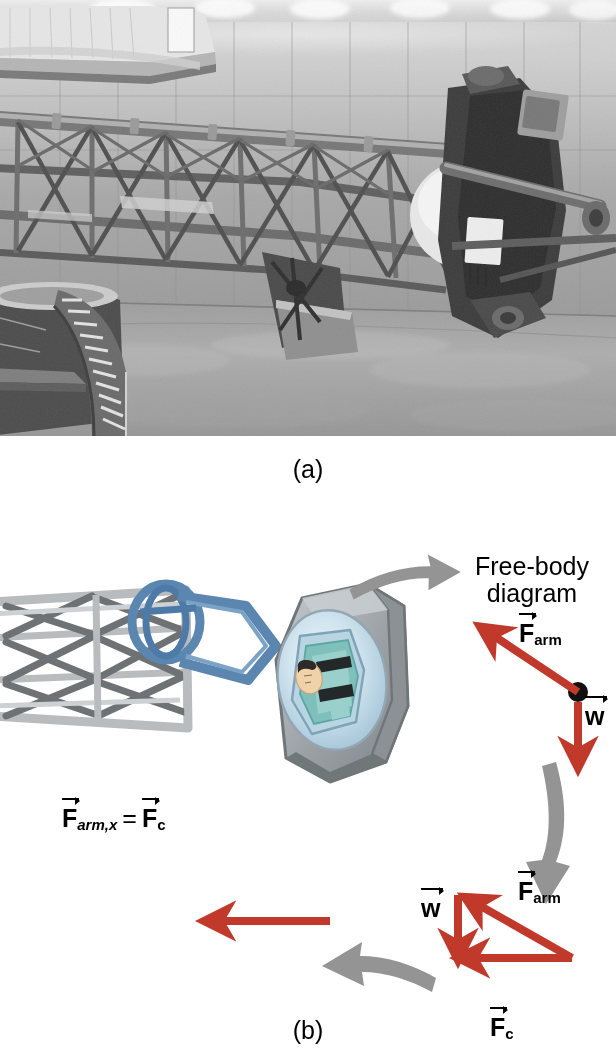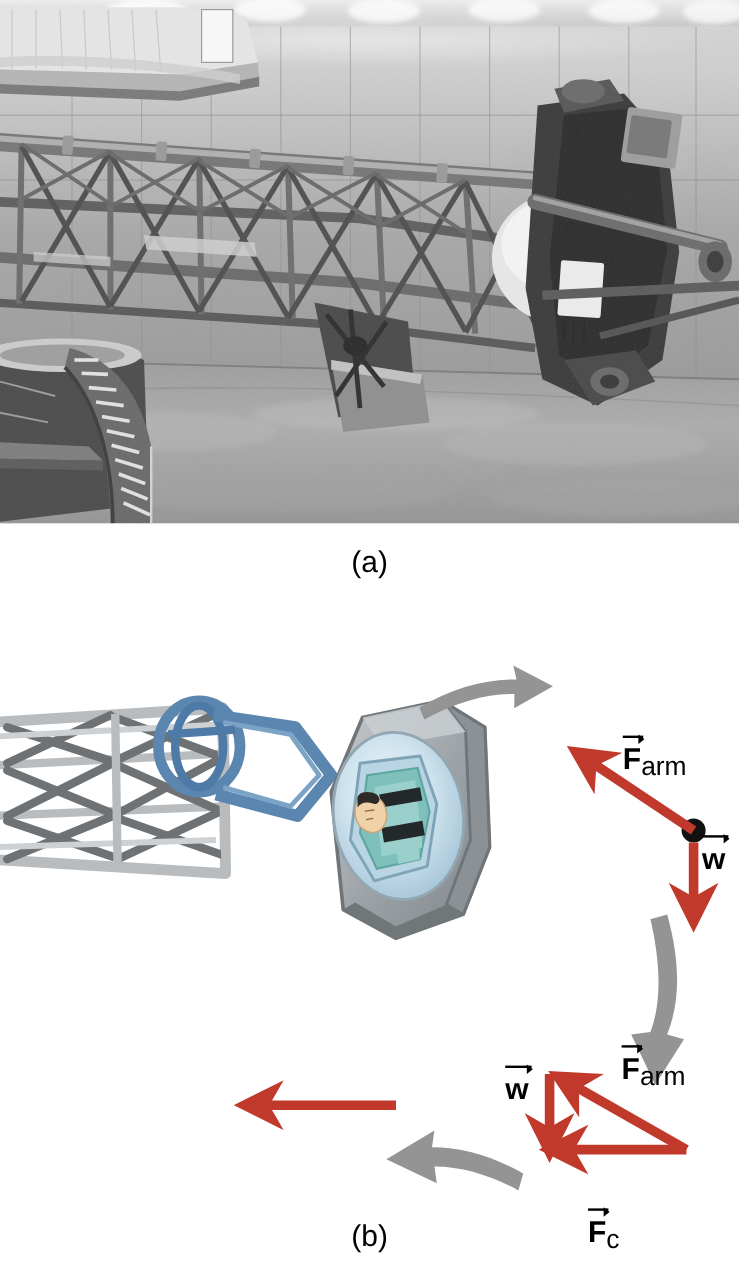--- a/index.html
+++ b/index.html
@@ -94,22 +94,22 @@
   .vec > .bar::after {
     content: "";
     position: absolute;
     right: -1px;
     top: -3.0px;
     border-left: 5px solid #000;
     border-top: 4px solid transparent;
     border-bottom: 4px solid transparent;
   }
   .sub {
-    font-size: 22px;
-    font-weight: normal;
+    font-size: 15px;
+    font-weight: bold;
     font-style: normal;
     vertical-align: -0.22em;
     letter-spacing: 0;
   }
   .sub.ital { font-style: italic; }
   .eqsign {
     font-size: 25px;
     font-weight: normal;
     padding: 0 5px;
   }
@@ -517,20 +517,24 @@
 
         <line x1="572" y1="448" x2="470" y2="390" stroke="#c0392b" stroke-width="8" marker-end="url(#redHead)"></line>
 
         <line x1="572" y1="448" x2="464" y2="448" stroke="#c0392b" stroke-width="8" marker-end="url(#redHead)"></line>
       </g>
 
       <line x1="330" y1="411" x2="210" y2="411" stroke="#c0392b" stroke-width="8" marker-end="url(#redHead)"></line>
     </svg>
   </div>
 
+  <div class="txt fbd-title">
+    <span>Free-body</span><br>
+    <span>diagram</span>
+  </div>
 
   <div class="txt lbl-farm-top">
     <span class="vec"><span class="bar"></span><span>F</span></span><span class="sub">arm</span>
   </div>
 
   <div class="txt lbl-w-top">
     <span class="vec"><span class="bar"></span><span>w</span></span>
   </div>
 
   <div class="txt lbl-farm-tri">
@@ -539,18 +543,21 @@
 
   <div class="txt lbl-w-tri">
     <span class="vec"><span class="bar"></span><span>w</span></span>
   </div>
 
   <div class="txt lbl-fc-tri">
     <span class="vec"><span class="bar"></span><span>F</span></span><span class="sub">c</span>
   </div>
 
   <div class="txt eq-block">
+    <span class="eq-line">
+      <span class="vec"><span class="bar"></span><span>F</span></span><span class="sub ital">arm,x</span><span class="eqsign">=</span><span class="vec"><span class="bar"></span><span>F</span></span><span class="sub">c</span>
+    </span>
   </div>
 
 
   <div class="panel-label label-b">(b)</div>
 
 </div>
 
 </body></html>

